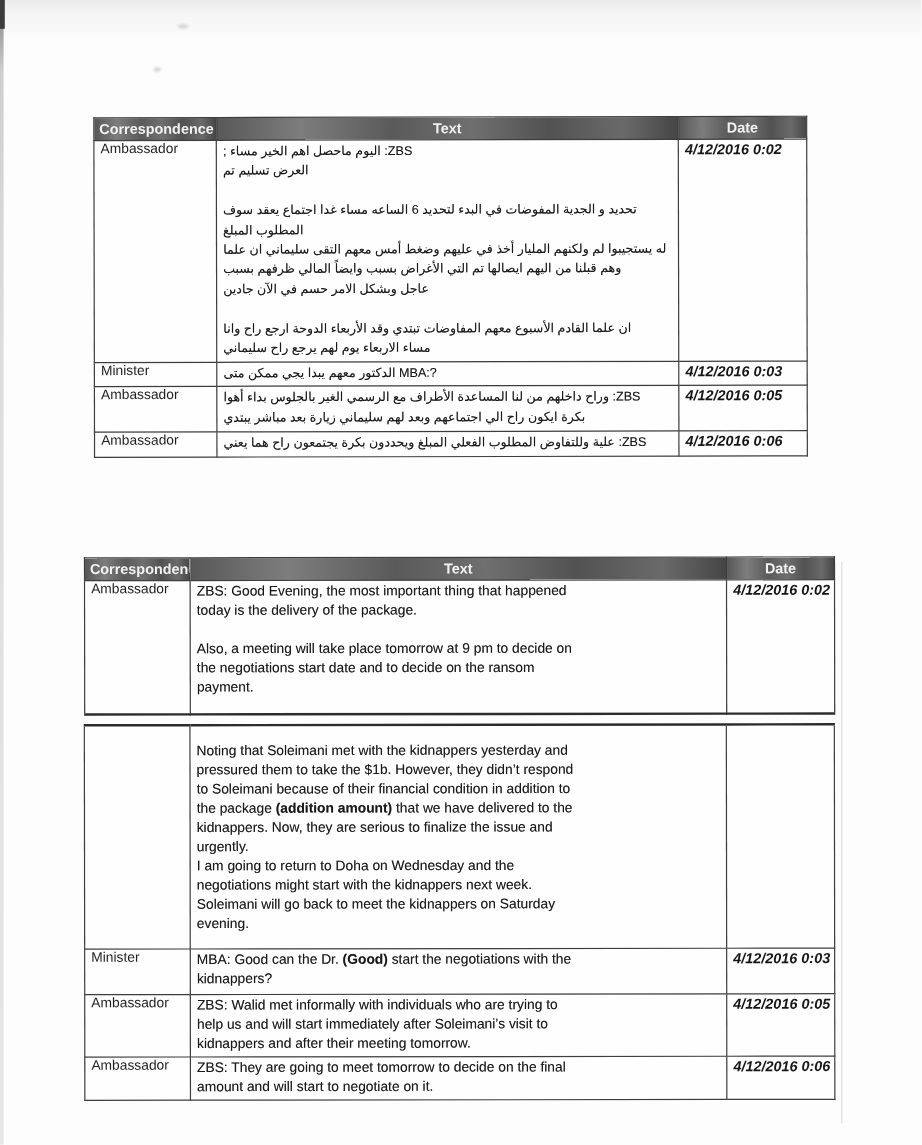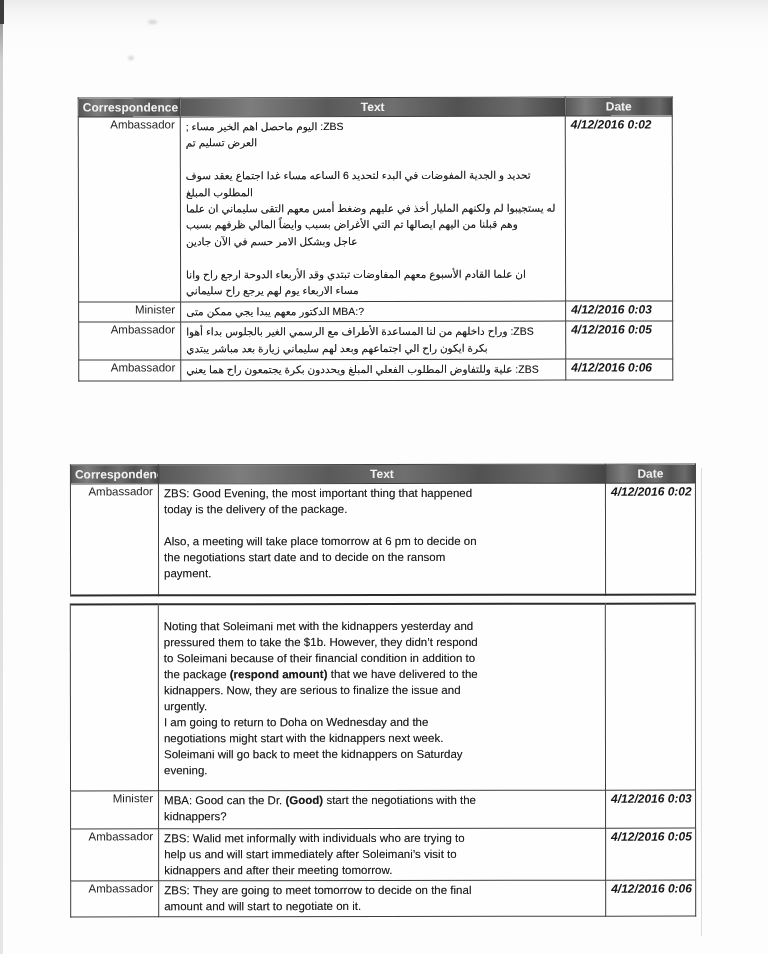--- a/index.html
+++ b/index.html
@@ -31,21 +31,21 @@
     border-collapse:collapse;table-layout:fixed;position:absolute;background:#fefefe;
   }
   td,th{
     border:1px solid #3d3d3d;vertical-align:top;padding:1px 5px 2px 5px;overflow:hidden;
   }
   th{
     background:linear-gradient(90deg,#585858 0%,#7d7d7d 18%,#5a5a5a 38%,#6f6f6f 55%,#525252 72%,#6a6a6a 88%,#454545 100%);
     color:#f2f2f2;font-size:12px;font-weight:bold;text-align:center;padding:2px 4px;
   }
   th.th-corr{text-align:left;}
-  .corr{font-size:11.5px;color:#1f1f1f;text-align:right;}
+  .corr{font-size:11.5px;color:#1f1f1f;}
   .date{font-size:12px;color:#161616;font-weight:600;white-space:nowrap;font-style:italic;}
   .txt-en{font-size:11.5px;line-height:16px;white-space:pre-line;color:#191919;text-shadow:0 0 0.4px rgba(20,20,20,.45);}
   .txt-ar{font-size:10.5px;line-height:16.4px;white-space:pre-line;direction:ltr;text-align:left;color:#191919;text-shadow:0 0 0.4px rgba(20,20,20,.45);}
   .bold{font-weight:bold;}
   .lead-space{padding-top:12px;}
   #tbl-ar{left:78px;top:97px;width:594px;transform:rotate(-0.12deg);}
   #tbl-en-1{left:70px;top:464px;width:625px;transform:rotate(-0.08deg);}
   #tbl-en-2{left:70px;top:603px;width:625px;transform:rotate(-0.08deg);}
   #tbl-en-1{border-bottom:2px solid #2c2c2c;}
   #tbl-en-2 tr:first-child td{border-top:2px solid #2c2c2c;}
@@ -129,21 +129,21 @@
     <th class="th-corr">Correspondence</th>
     <th>Text</th>
     <th>Date</th>
   </tr>
   <tr style="height:111px;">
     <td class="corr">Ambassador</td>
     <td>
           <div class="txt-en">ZBS: Good Evening, the most important thing that happened
 today is the delivery of the package.
 
-Also, a meeting will take place tomorrow at 6 pm to decide on
+Also, a meeting will take place tomorrow at 9 pm to decide on
 the negotiations start date and to decide on the ransom
 payment.</div>
         </td>
     <td class="date">4/12/2016 0:02</td>
   </tr>
 </tbody>
   </table>
 
 <table id="tbl-en-2">
   <colgroup>
@@ -151,21 +151,21 @@
       <col class="e2">
       <col class="e3">
     </colgroup>
   <tbody>
       <tr style="height:186px;">
     <td class="corr"></td>
     <td>
       <div class="txt-en lead-space"><span>Noting that Soleimani met with the kidnappers yesterday and
 pressured them to take the $1b. However, they didn’t respond
 to Soleimani because of their financial condition in addition to
-the package </span><span class="bold">(respond amount)</span><span> that we have delivered to the
+the package </span><span class="bold">(addition amount)</span><span> that we have delivered to the
 kidnappers. Now, they are serious to finalize the issue and
 urgently.
 I am going to return to Doha on Wednesday and the
 negotiations might start with the kidnappers next week.
 Soleimani will go back to meet the kidnappers on Saturday
 evening.</span></div>
     </td>
     <td class="date"></td>
   </tr>
   <tr style="height:38px;">

